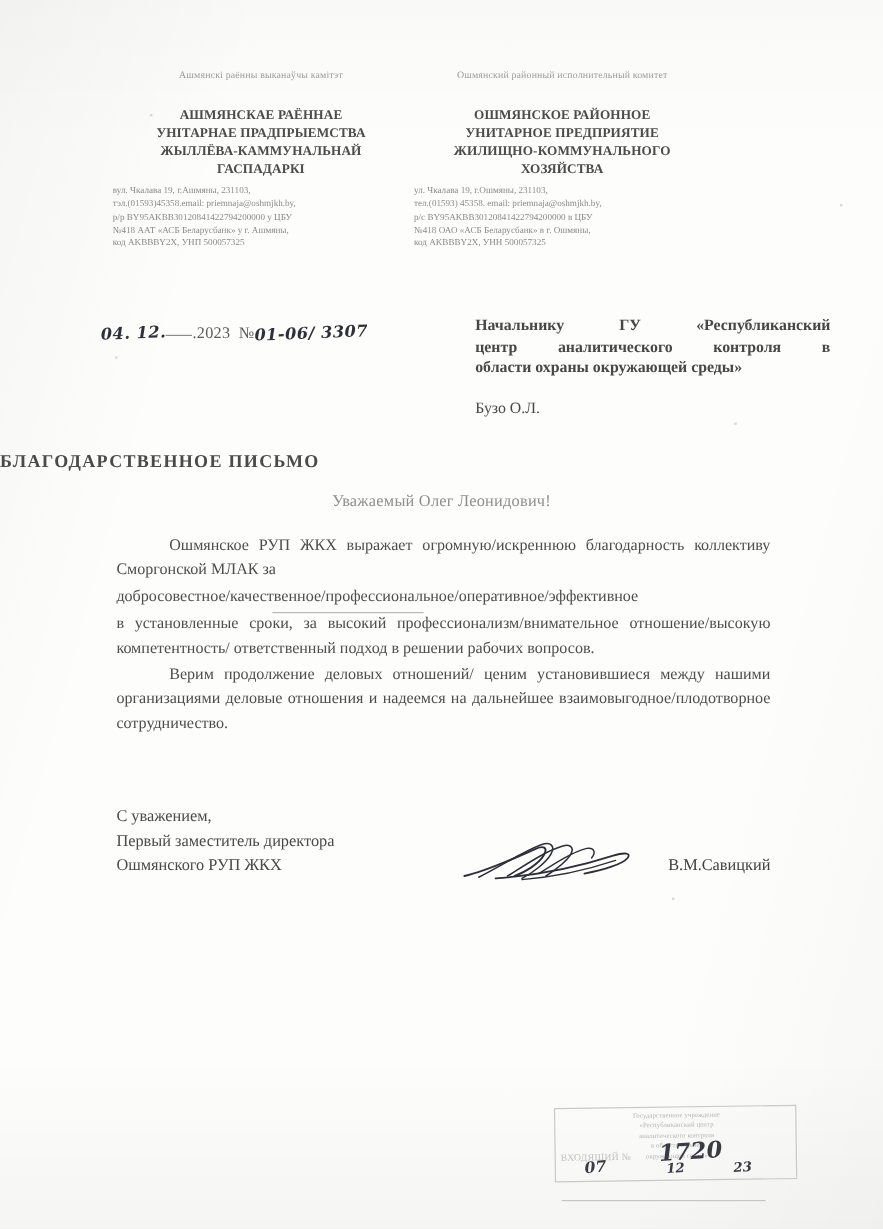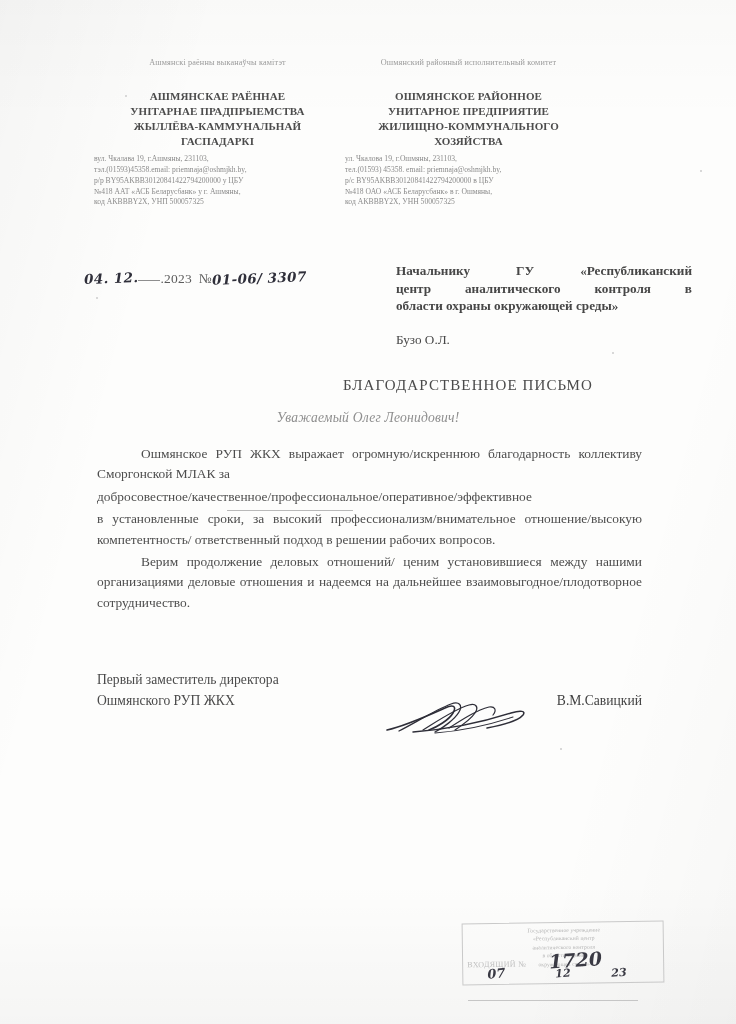--- a/index.html
+++ b/index.html
@@ -120,35 +120,35 @@
     font-size: 13.2px;
     color: #474747;
   }
 
   
   #doc-title {
     position: absolute;
     top: 377px;
     left: 0;
     width: 593px;
-    text-align: right;
+    text-align: left;
     font-size: 15px;
     letter-spacing: 1.1px;
     color: #4a4a4a;
+    font-weight: bold;
   }
   #greeting {
     position: absolute;
     top: 410px;
     left: 0;
     width: 736px;
     text-align: center;
     font-size: 13.6px;
     color: #8e8e8e;
     letter-spacing: 0.2px;
-    font-style: italic;
   }
 
   
   #body {
     position: absolute;
     top: 444px;
     left: 97px;
     width: 545px;
     font-size: 13.4px;
     line-height: 1.52;
@@ -271,21 +271,21 @@
 
     <div class="lh-col right">
       <div class="lh-kicker">Ошмянский районный исполнительный комитет</div>
       <div class="lh-title">
         <div>ОШМЯНСКОЕ РАЙОННОЕ</div>
         <div>УНИТАРНОЕ ПРЕДПРИЯТИЕ</div>
         <div>ЖИЛИЩНО-КОММУНАЛЬНОГО</div>
         <div>ХОЗЯЙСТВА</div>
       </div>
       <div class="lh-contacts">
-        <span class="nj">ул.    Чкалова    19,    г.Ошмяны,    231103,</span>
+        <span class="nj">ул.    Чкалава    19,    г.Ошмяны,    231103,</span>
         <span class="nj">тел.(01593) 45358. email: priemnaja@oshmjkh.by,</span>
         <span class="nj">р/с  BY95AKBB30120841422794200000  в  ЦБУ</span>
         <span class="nj">№418  ОАО «АСБ Беларусбанк»  в г. Ошмяны,</span>
         <span class="nj">код AKBBBY2X, УНН 500057325</span>
       </div>
     </div>
 
   </div>
 
   <div id="meta-row">
@@ -308,20 +308,21 @@
 
   <div id="body">
     <p class="indent">Ошмянское РУП ЖКХ выражает огромную/искреннюю благодарность коллективу Сморгонской МЛАК за</p>
     <p>добросовестное/качественное/профессиональное/оперативное/эффективное</p>
     <p>в установленные сроки, за высокий профессионализм/внимательное отношение/высокую компетентность/ ответственный подход в решении рабочих вопросов.</p>
     <p class="indent">Верим продолжение деловых отношений/ ценим установившиеся между нашими организациями деловые отношения и надеемся на дальнейшее взаимовыгодное/плодотворное сотрудничество.</p>
     <div class="strikeline"></div>
   </div>
 
   <div id="sign">
+    <div>С уважением,</div>
     <div>Первый заместитель директора</div>
     <div class="row">
       <span>Ошмянского РУП ЖКХ</span>
       <span id="sign-name">В.М.Савицкий</span>
     </div>
 
     <svg id="signature-mark" viewBox="0 0 160 36" xmlns="http://www.w3.org/2000/svg">
       <g fill="none" stroke="#2e2e38" stroke-linecap="round" stroke-linejoin="round">
         <path d="M4 30 C 22 26, 44 16, 62 8 C 70 4, 74 6, 70 13 C 66 20, 54 27, 46 30" stroke-width="1.6"></path>
         <path d="M16 31 C 34 22, 52 10, 68 4 C 76 1, 80 5, 76 12 C 72 19, 60 28, 52 32" stroke-width="1.3"></path>

